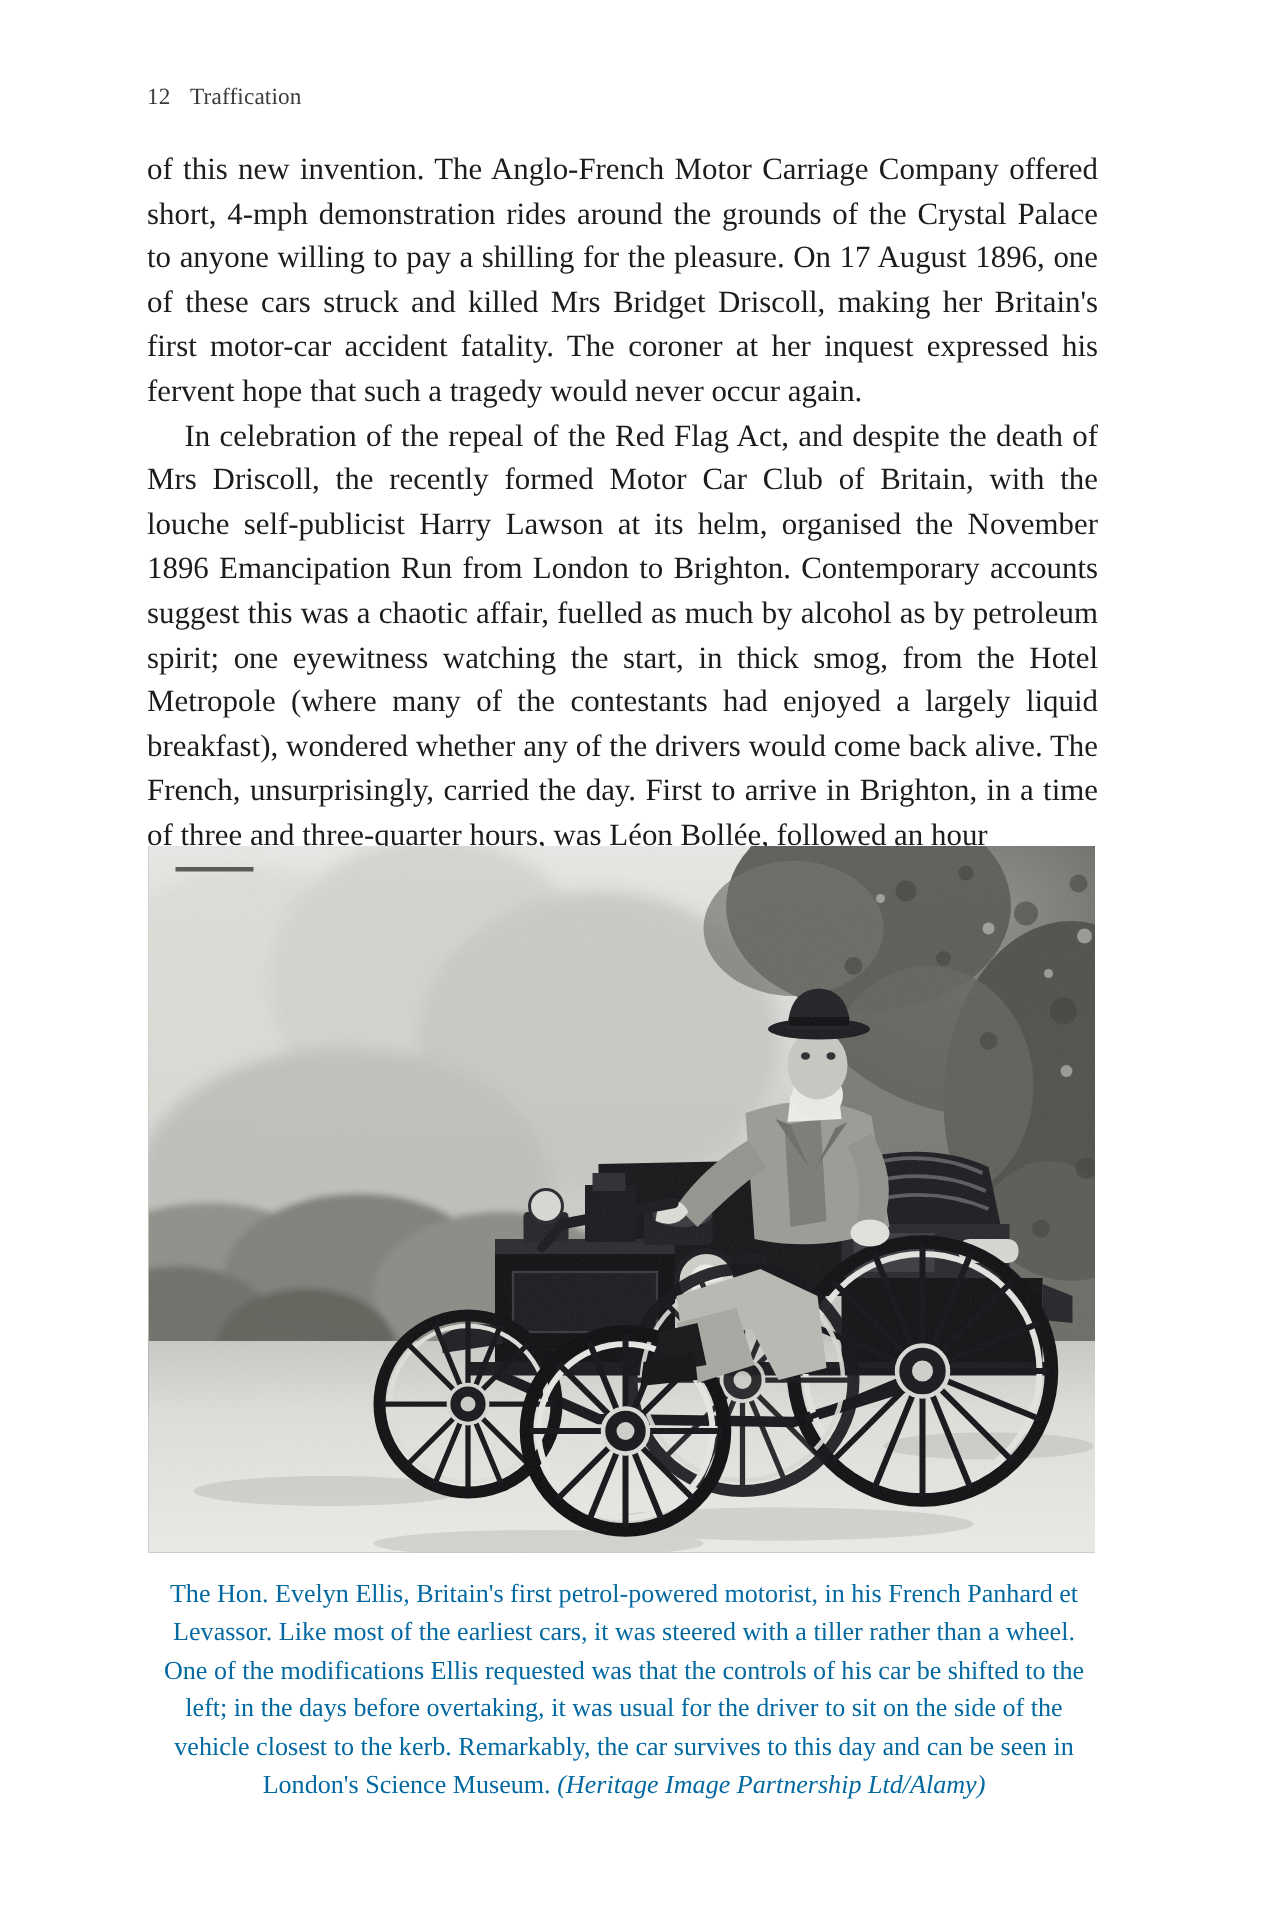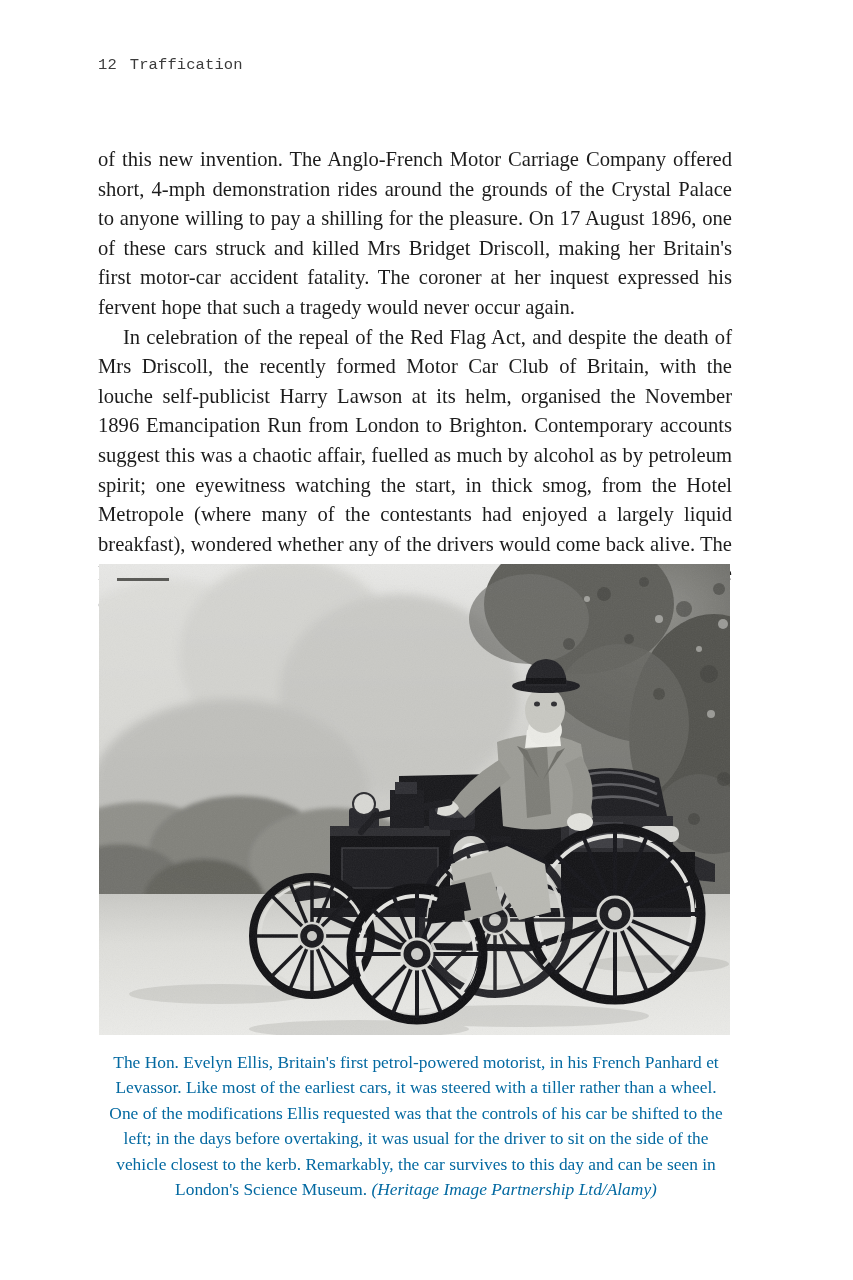--- a/index.html
+++ b/index.html
@@ -22,37 +22,36 @@
     width: 853px;
     height: 1280px;
     background: #ffffff;
   }
 
   
   .running-head {
     position: absolute;
     left: 98px;
     top: 56px;
-    font-family: Liberation Mono, monospace;
+    font-family: Liberation Serif, serif;
     font-size: 15.5px;
     letter-spacing: 0.1px;
     color: #3b3b3b;
     white-space: nowrap;
   }
   .running-head .folio {
     margin-right: 13px;
   }
 
   
   .textblock {
     position: absolute;
     left: 98px;
     top: 99px;
     width: 634px;
-    margin-top: 46px;
   }
   .para {
     margin: 0;
     font-size: 20.6px;
     line-height: 29.6px;
     text-align: justify;
     text-justify: inter-word;
     color: #1c1c1c;
     -webkit-font-smoothing: antialiased;
   }

